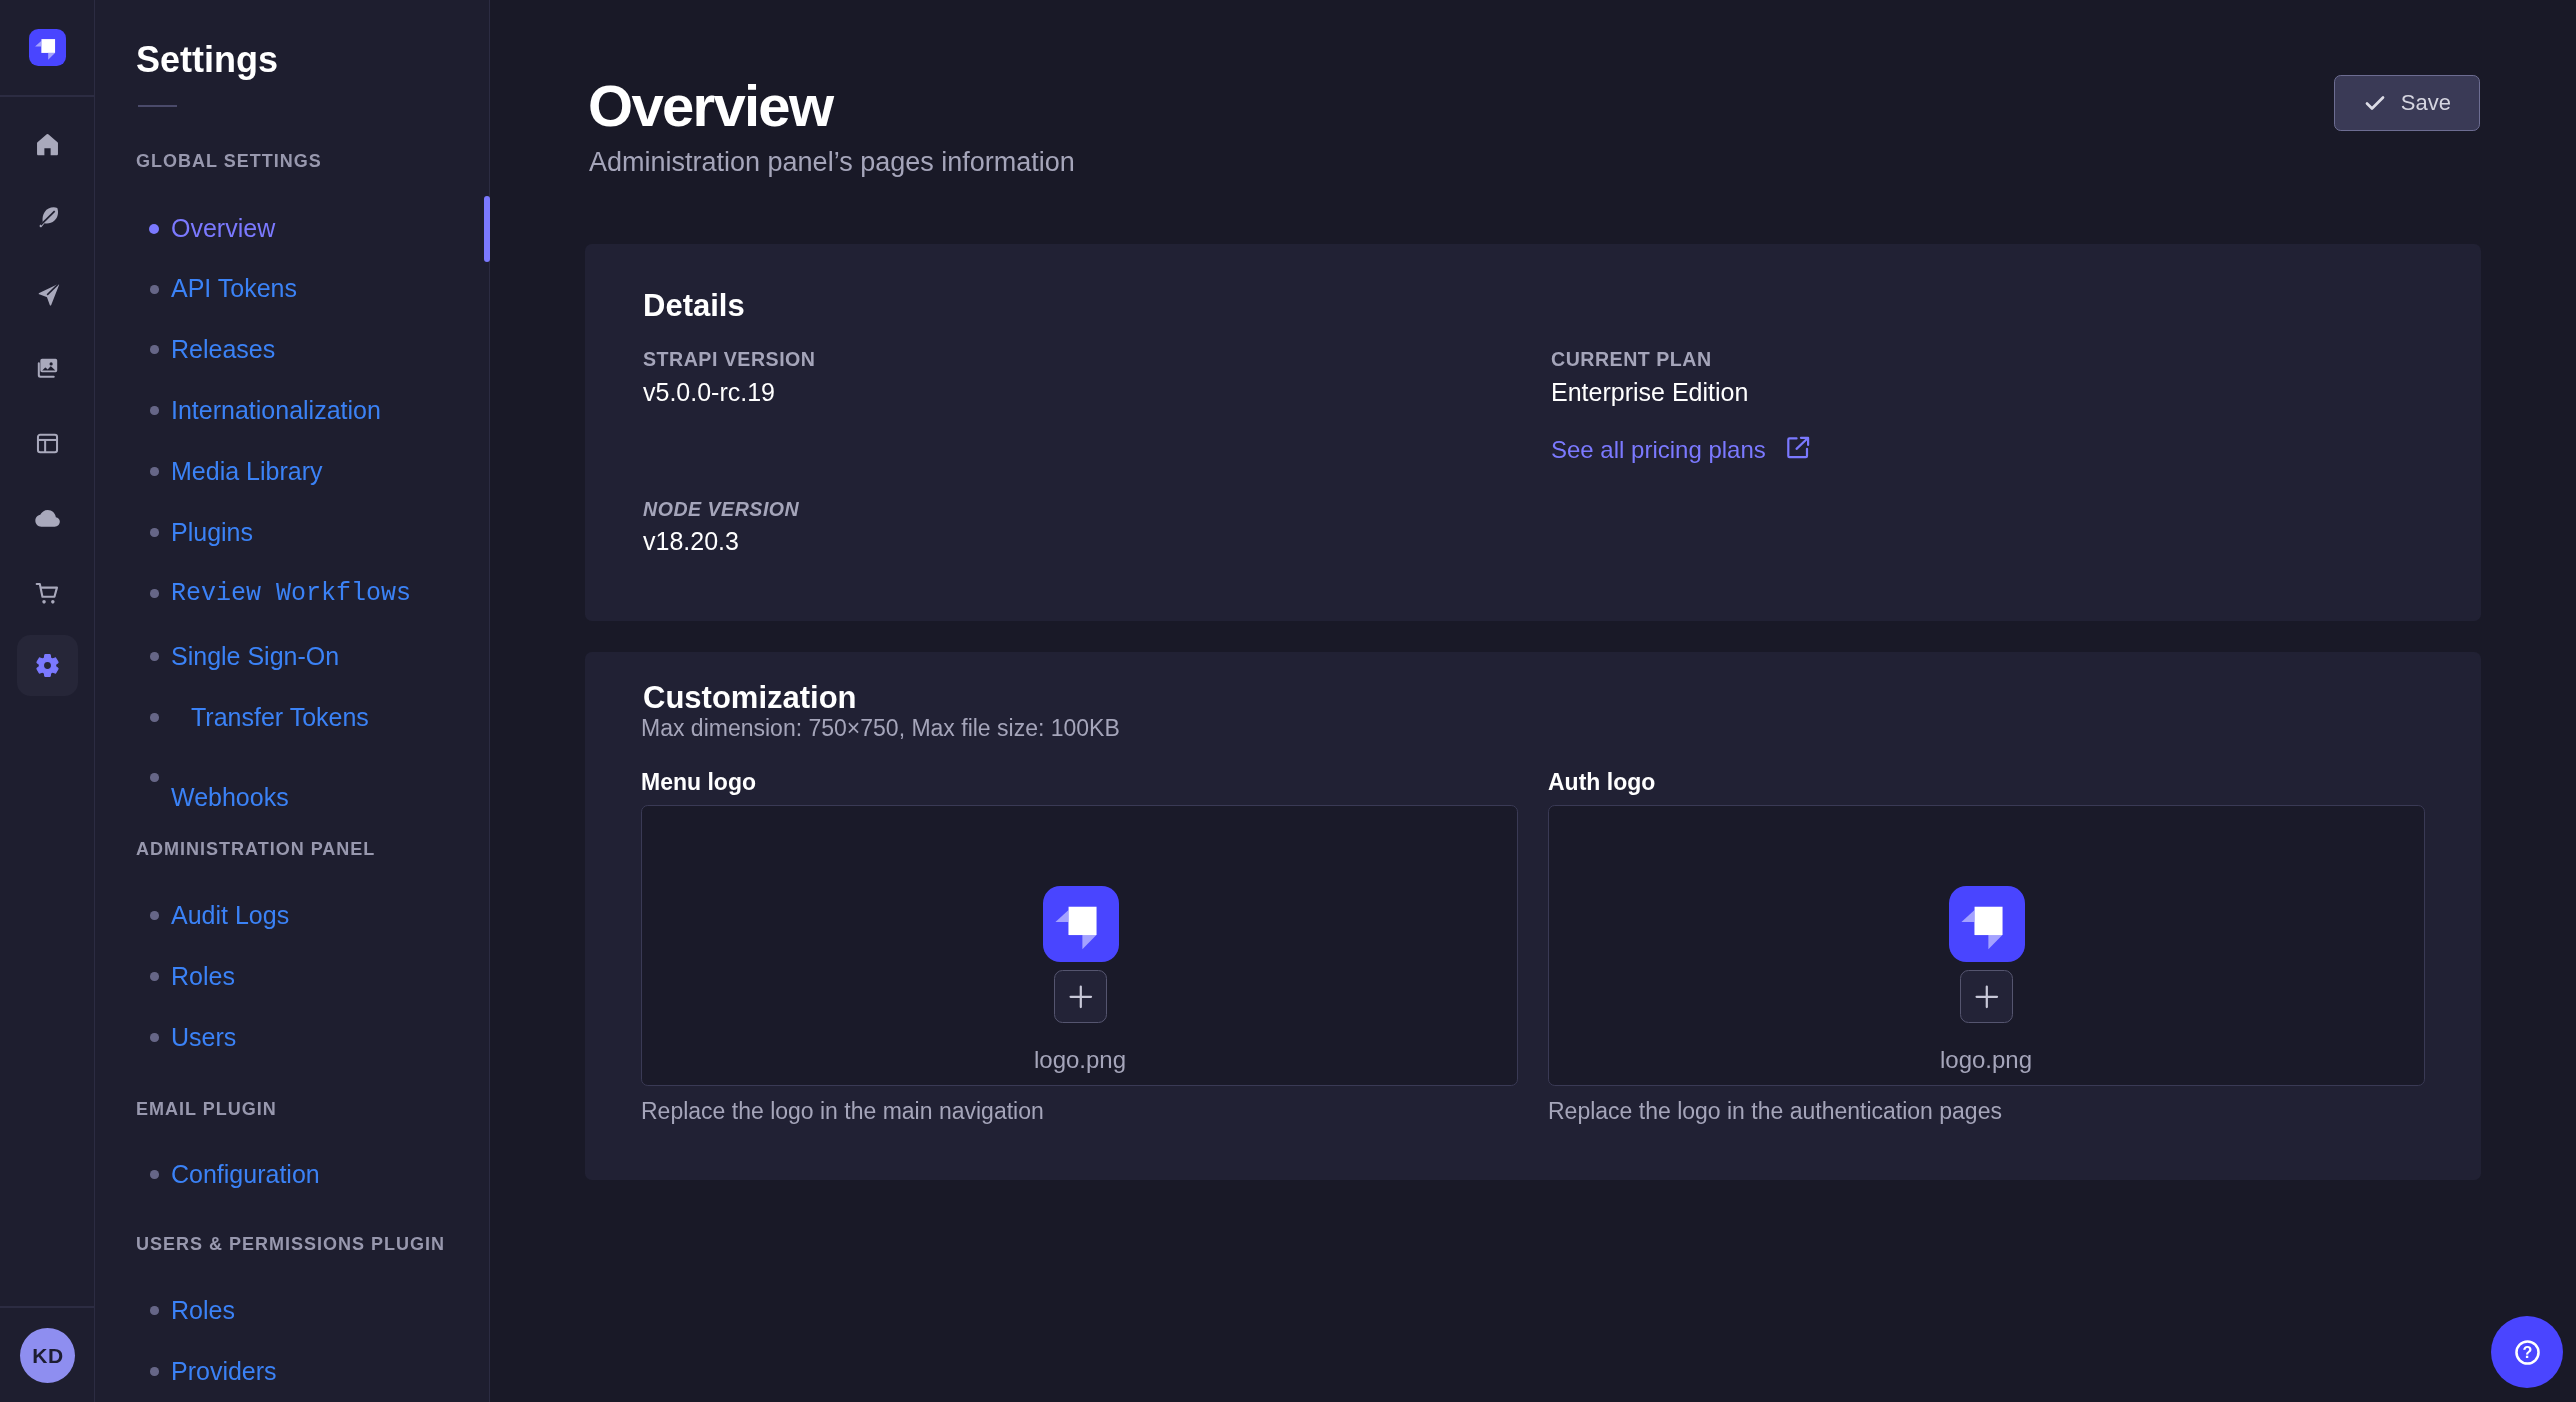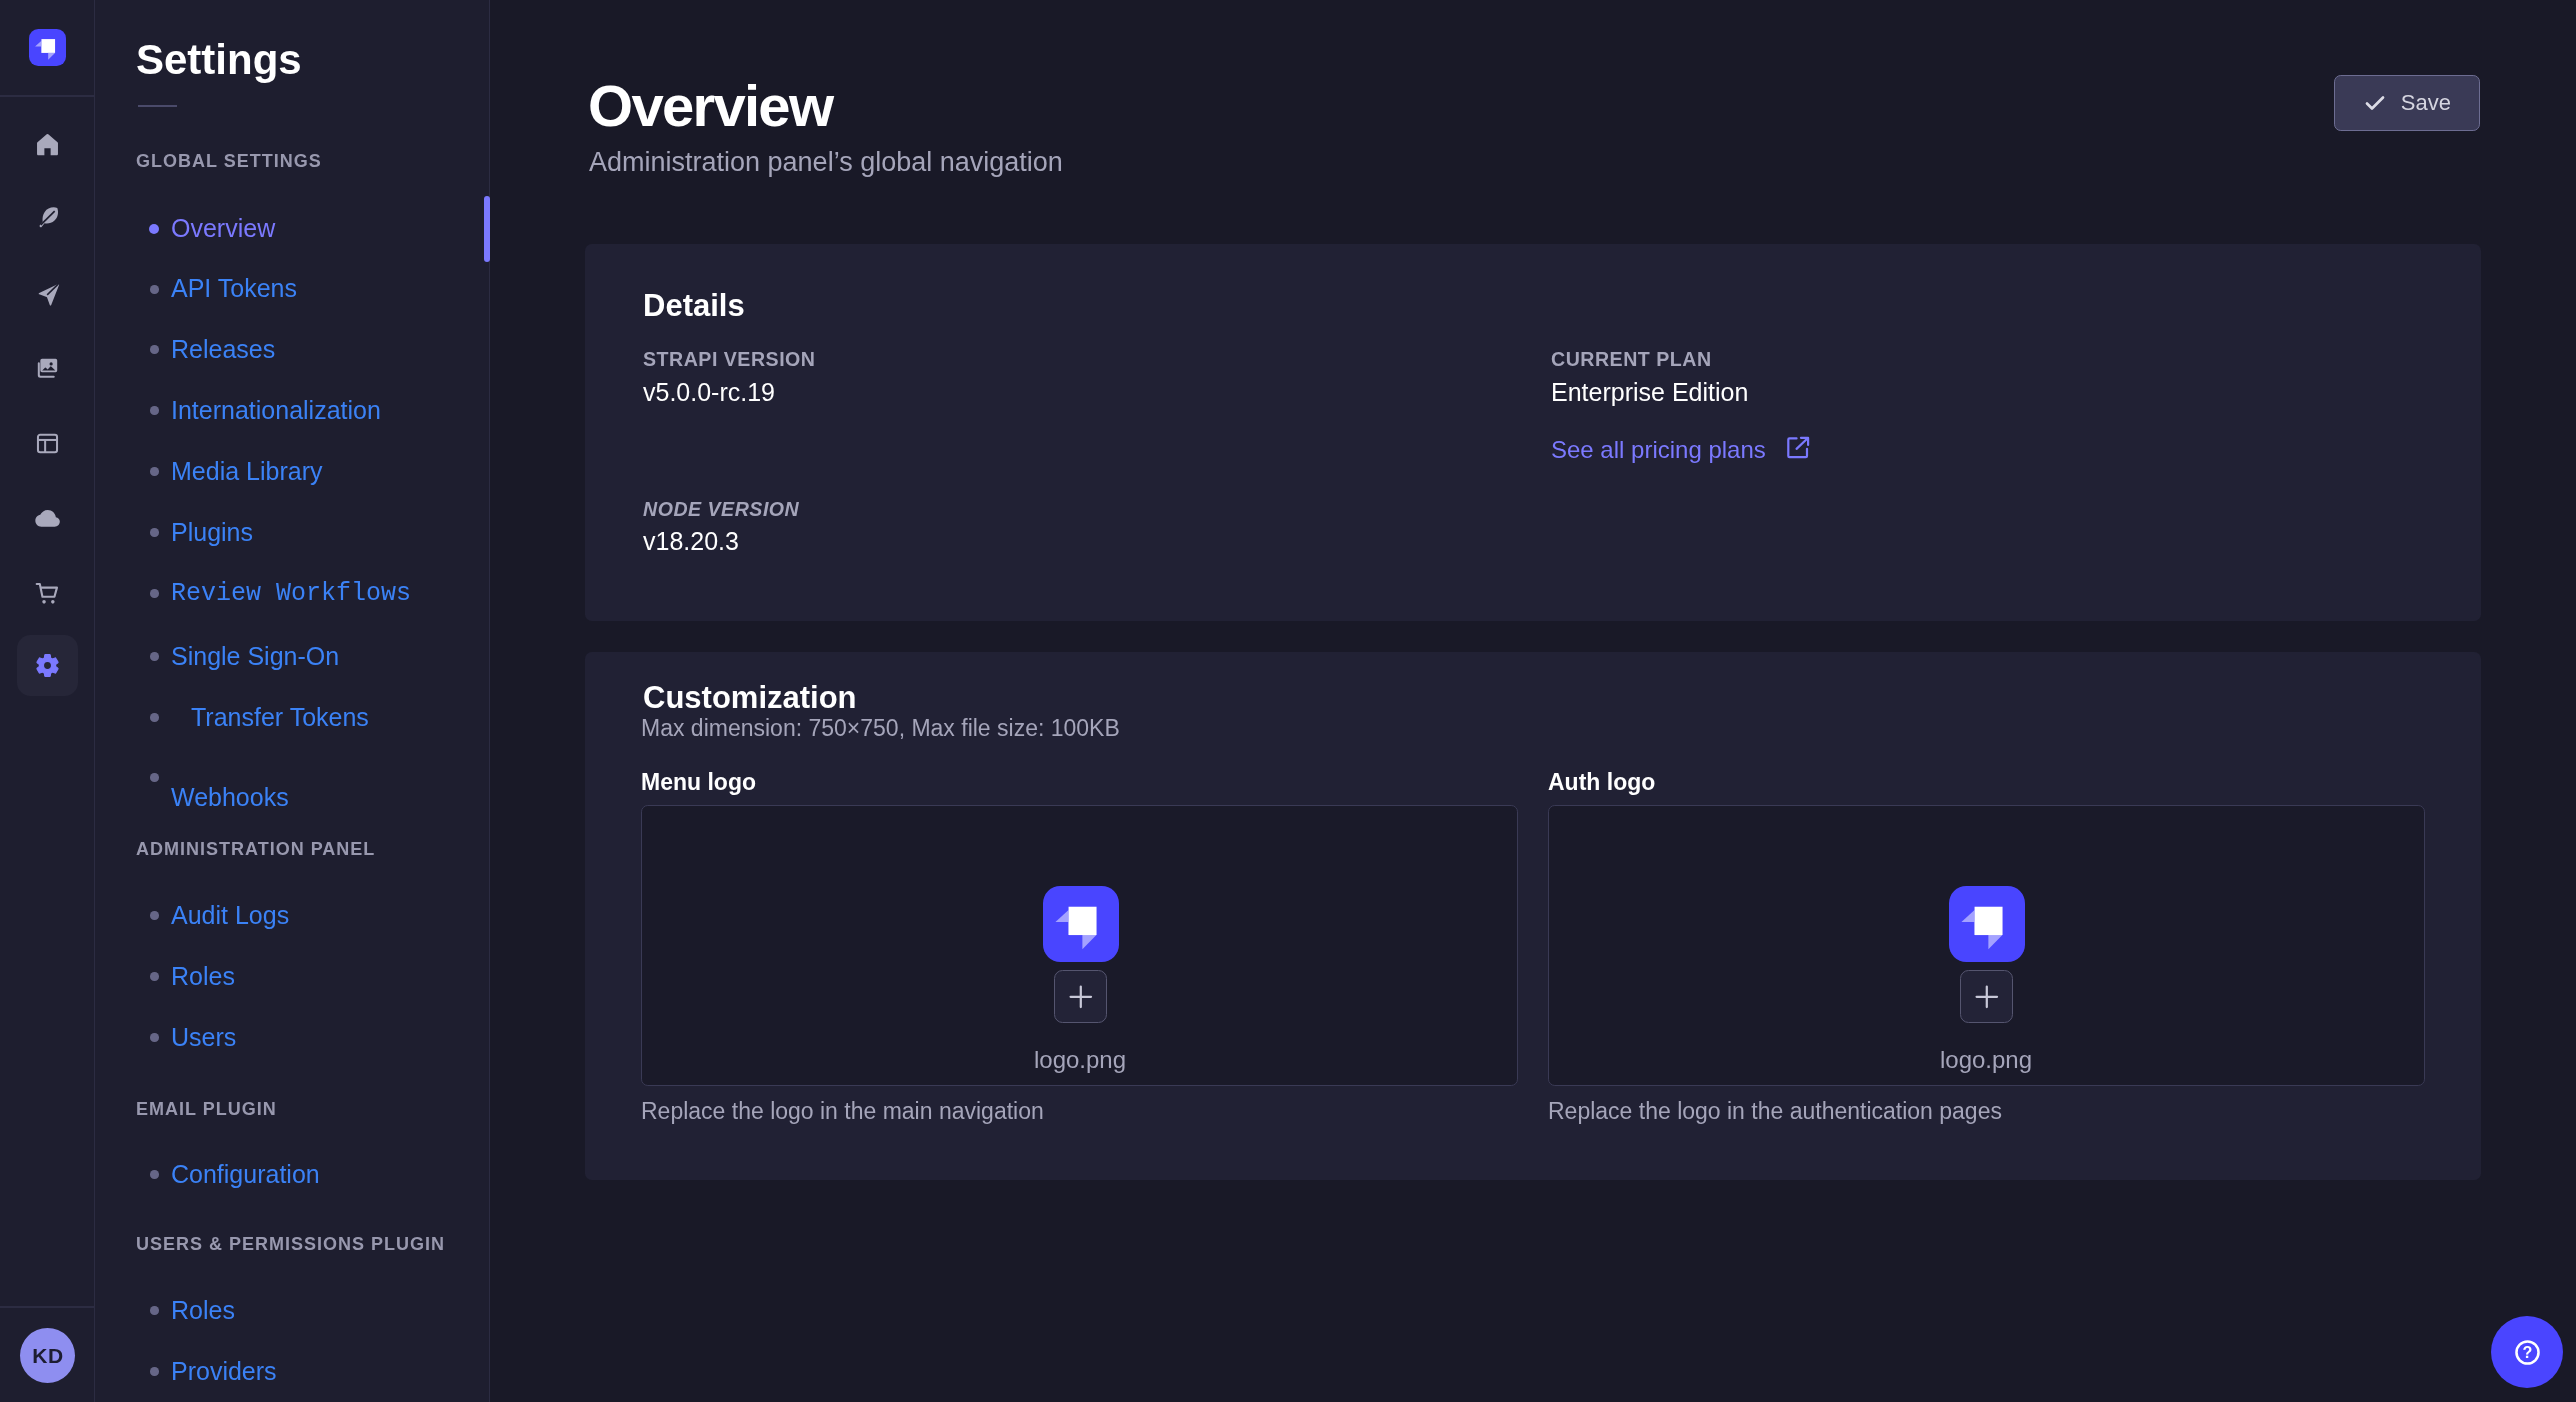--- a/index.html
+++ b/index.html
@@ -11,21 +11,21 @@
   #rail { left:0; top:0; width:95px; height:1402px; background:#1e1e2f; border-right:1.7px solid #2c2c42; }
   .rail-div { left:0; width:95px; height:1.7px; background:#2c2c42; }
   .ricon { left:34px; width:27px; height:27px; color:#a9a9bc; }
   .ricon svg { display:block; width:27px; height:27px; }
   #gearbg { left:17px; top:635px; width:61px; height:61px; border-radius:13.6px; background:#262638; }
   #avatar { left:20.4px; top:1328px; width:55px; height:55px; border-radius:50%; background:#8e8ef0;
             display:flex; align-items:center; justify-content:center;
             color:#1d1d31; font-weight:bold; font-size:21px; letter-spacing:0.4px; }
   
   #subnav { left:95px; top:0; width:395px; height:1402px; background:#1e1e2f; border-right:1.7px solid #2c2c42; }
-  #snav-title { left:136px; top:31.5px; font-size:42px; font-weight:bold; color:#ffffff; line-height:55px; }
+  #snav-title { left:136px; top:31.5px; font-size:36px; font-weight:bold; color:#ffffff; line-height:55px; }
   #snav-line { left:138px; top:105px; width:39px; height:1.7px; background:#4a4a6a; }
   .shead { left:136px; height:24px; line-height:24px; font-size:18px; font-weight:bold; color:#9898ae; letter-spacing:1px; }
   .sitem { left:171px; height:31px; line-height:31px; font-size:25px; color:#3b82f6; }
   .sitem.active { color:#7b79ff; }
   .sdot { left:150px; width:8.5px; height:8.5px; border-radius:50%; background:#666687; }
   .sdot.active { background:#7b79ff; width:10.2px; height:10.2px; left:149px; }
   #sthumb { left:484px; top:196px; width:6px; height:66px; background:#7b79ff; border-radius:3.4px; }
   
   #h1 { left:588px; top:77px; font-size:58px; line-height:58px; font-weight:bold; color:#ffffff; letter-spacing:-1.7px; }
   #sub1 { left:589px; top:149px; font-size:27px; line-height:27px; color:#a5a5ba; }
@@ -152,21 +152,21 @@
   <div class="abs sdot" style="top:1170px;"></div>
     <div class="abs sitem" style="top:1159px;">Configuration</div>
   <div class="abs shead" style="top:1232px;">USERS &amp; PERMISSIONS PLUGIN</div>
   <div class="abs sdot" style="top:1306px;"></div>
     <div class="abs sitem" style="top:1295px;">Roles</div>
   <div class="abs sdot" style="top:1367px;"></div>
     <div class="abs sitem" style="top:1356px;">Providers</div>
   <div class="abs" id="sthumb"></div>
 
   <div class="abs" id="h1">Overview</div>
-  <div class="abs" id="sub1">Administration panel’s global navigation</div>
+  <div class="abs" id="sub1">Administration panel’s pages information</div>
   <div class="abs" id="save">
     <svg width="24" height="24" viewBox="0 0 24 24" fill="none" stroke="#dcdce6" stroke-width="2.7" stroke-linecap="round" stroke-linejoin="round">
         <path d="M4 12.5l5 5L20 6.5"></path>
       </svg>
     <span>Save</span>
   </div>
   <div class="abs card" id="card1"></div>
   <div class="abs card" id="card2"></div>
 
   <div class="abs ctitle" style="top:290px;text-align:center;">Details</div>

